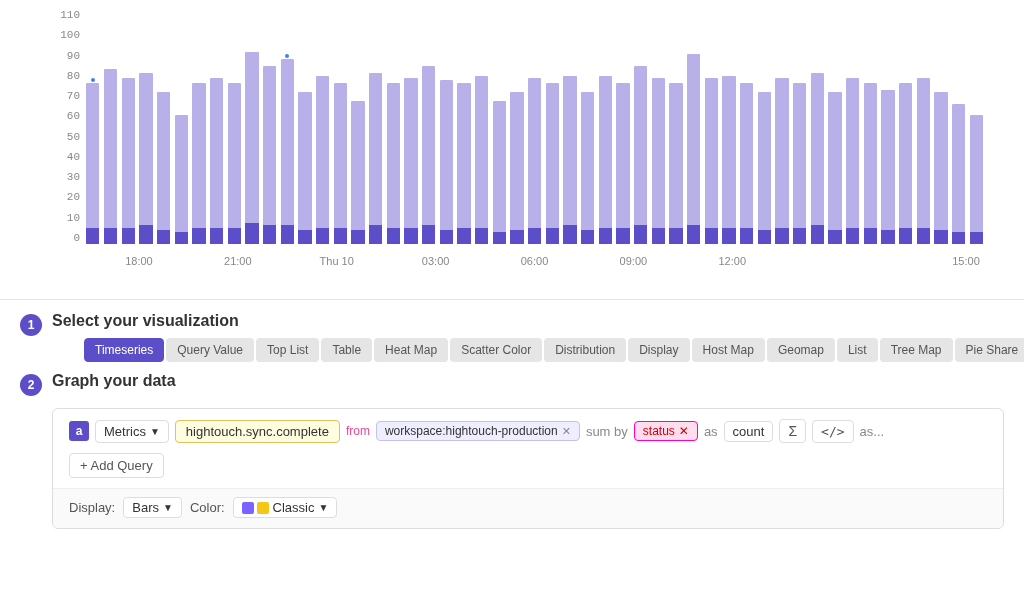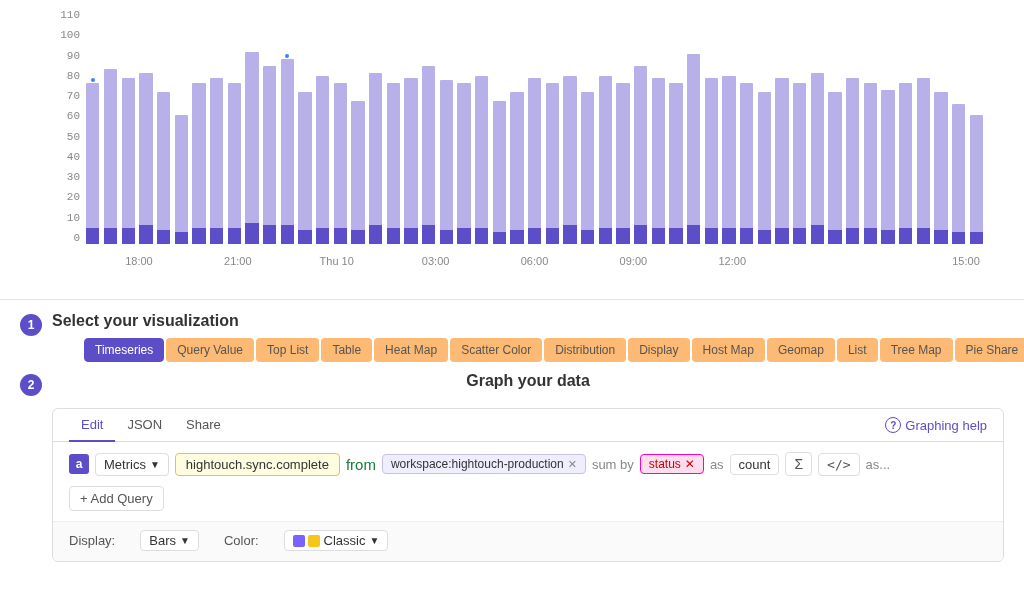--- a/index.html
+++ b/index.html
@@ -125,41 +125,40 @@
       margin: 8px 0 0 32px;
     }
     .viz-tab {
       padding: 4px 10px;
       border-radius: 4px;
       font-size: 12px;
       cursor: pointer;
       border: 1px solid transparent;
       white-space: nowrap;
       color: #555;
-      background: #fdba74;
+      background: #e5e5e5;
     }
     .viz-tab.active {
       background: #5b4ec8;
       color: #fff;
       border-color: #5b4ec8;
     }
 
     
     .step2-section {
       margin-top: 12px;
       border: 1px solid #ddd;
       border-radius: 6px;
       overflow: hidden;
     }
     .step2-header {
       display: flex;
       align-items: center;
       gap: 10px;
       padding: 8px 16px;
-      justify-content: center;
     }
     .step2-header-title {
       font-size: 16px;
       font-weight: 600;
       color: #333;
     }
     .step2-tabs {
       display: flex;
       border-bottom: 1px solid #ddd;
       padding: 0 16px;
@@ -223,22 +222,22 @@
     .metric-input {
       padding: 3px 10px;
       border: 1px solid #e0c060;
       background: #fffde0;
       border-radius: 4px;
       font-size: 13px;
       color: #333;
       min-width: 160px;
     }
     .from-label {
-      font-size: 15px;
-      color: #15803d;
+      font-size: 12px;
+      color: #ec4899;
     }
     .tag-chip {
       display: flex;
       align-items: center;
       gap: 4px;
       padding: 2px 8px;
       border-radius: 4px;
       font-size: 12px;
       background: #eef;
       border: 1px solid #c8c0e8;
@@ -313,21 +312,21 @@
       border: 1px solid #ddd;
       border-radius: 4px;
       font-size: 13px;
       color: #555;
       background: #fff;
       cursor: pointer;
     }
     .display-row {
       display: flex;
       align-items: center;
-      gap: 25px;
+      gap: 8px;
       padding: 8px 16px 10px;
       border-top: 1px solid #eee;
       background: #fafafa;
     }
     .display-label {
       font-size: 13px;
       color: #555;
     }
     .display-select {
       display: flex;
@@ -721,31 +720,20 @@
     </div>
   </div>
 
   <div style="display:flex;align-items:flex-start;gap:10px;">
     <div class="step-number" style="margin-top:2px;">2</div>
     <div style="flex:1;">
       <div class="step2-header" style="padding:0 0 6px 0;">
         <div class="step2-header-title">Graph your data</div>
       </div>
       <div class="step2-section">
-        <div class="step2-tabs">
-          <div style="display:flex;" id="step2-tab-group">
-              <div class="step2-tab active">Edit</div>
-              <div class="step2-tab">JSON</div>
-              <div class="step2-tab">Share</div>
-            </div>
-          <div class="graphing-help">
-            <span style="width:16px;height:16px;border-radius:50%;border:1.5px solid #5b4ec8;display:inline-flex;align-items:center;justify-content:center;font-size:10px;font-weight:700;color:#5b4ec8;">?</span>
-            <span>Graphing help</span>
-          </div>
-        </div>
 
         <div class="query-row">
           <div class="query-badge">a</div>
           <div class="query-dropdown">
             <span>Metrics</span>
             <span style="font-size:10px;">▼</span>
           </div>
           <div class="metric-input">hightouch.sync.complete</div>
           <span class="from-label">from</span>
           <div class="tag-chip">

